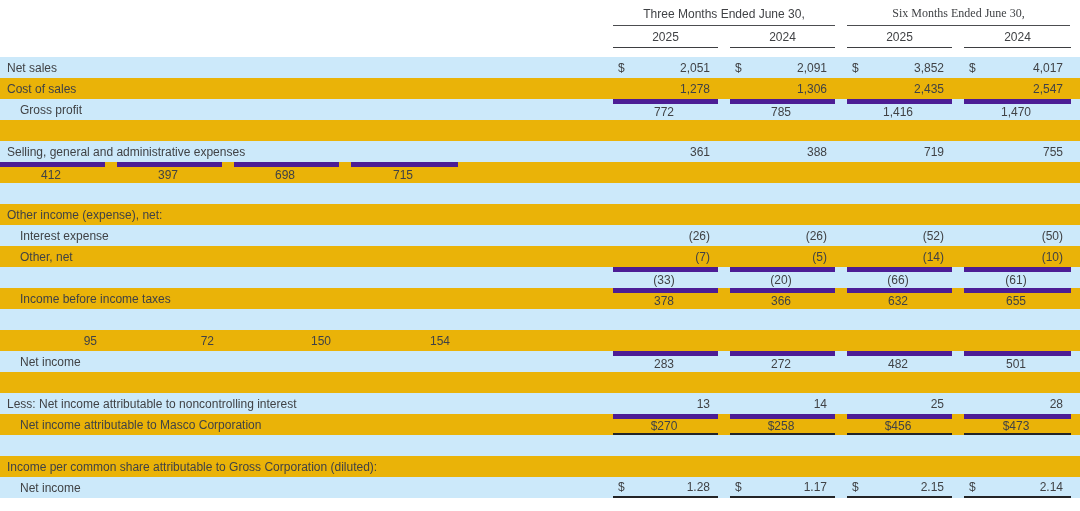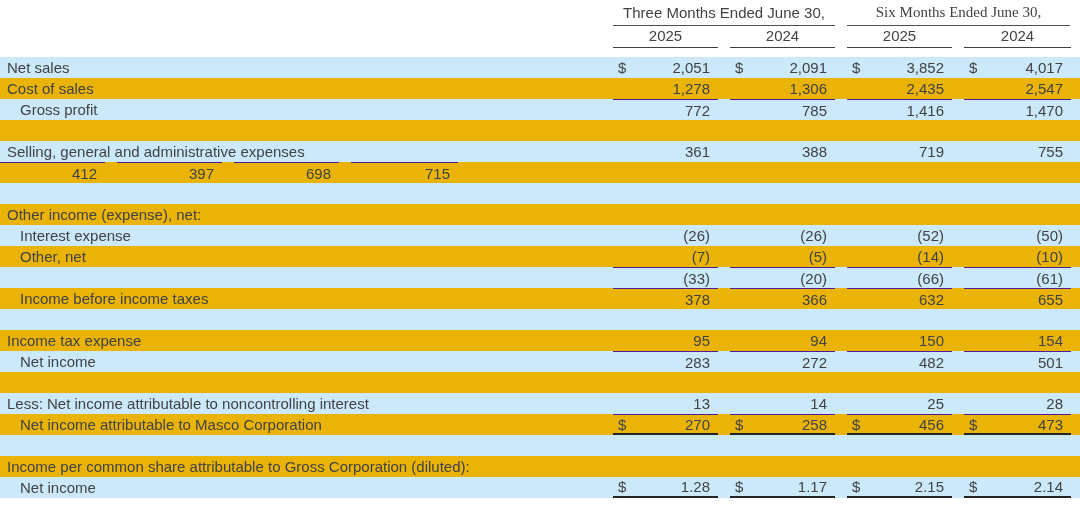--- a/index.html
+++ b/index.html
@@ -1,21 +1,21 @@
 <!DOCTYPE html>
 <html><head>
 <meta charset="utf-8">
 <style>
   html,body{margin:0;padding:0;background:#ffffff;}
   .sheet{
     position:relative;
     width:1080px;height:511px;
     background:#ffffff;
     font-family:"Liberation Sans","DejaVu Sans",sans-serif;
-    font-size:15px;
+    font-size:12px;
     color:#404245;
     overflow:hidden;
     box-sizing:border-box;
   }
   
   .thead{box-sizing:border-box;}
   .hrow{display:flex;box-sizing:border-box;}
   .hspacer{width:613px;flex:none;}
   .hrow1{height:26px;align-items:flex-end;padding-top:4px;}
   .pgroup{
@@ -43,21 +43,21 @@
     width:613px;flex:none;box-sizing:border-box;
     padding-left:7px;white-space:nowrap;overflow:hidden;
   }
   .lbl.ind1{padding-left:20px;}
   .vcol{
     width:105px;height:100%;flex:none;box-sizing:border-box;
     display:flex;align-items:center;justify-content:space-between;
     padding:0 8px 0 5px;margin-right:12px;
   }
   .vcol.c4{width:107px;margin-right:0;}
-  .row.bt .vcol{border-top:1px solid #4c1d95;}
+  .row.bt .vcol{border-top:5px solid #4c1d95;justify-content:center;}
   .row.bb .vcol{border-bottom:2.5px solid #232426;}
   .cur,.num{display:inline-block;}
 </style>
 </head>
 <body>
 
 <div class="sheet">
   <div class="thead">
     <div class="hrow hrow1">
       <div class="hspacer"></div>
@@ -313,28 +313,27 @@
         <div class="vcol">
           <span class="cur"></span>
           <span class="num"></span>
         </div>
         <div class="vcol c4">
           <span class="cur"></span>
           <span class="num"></span>
         </div>
       </div>
       <div class="row white">
-        <div class="lbl">Income tax expense</div>
         <div class="vcol">
           <span class="cur"></span>
           <span class="num">95</span>
         </div>
         <div class="vcol">
           <span class="cur"></span>
-          <span class="num">94</span>
+          <span class="num">72</span>
         </div>
         <div class="vcol">
           <span class="cur"></span>
           <span class="num">150</span>
         </div>
         <div class="vcol c4">
           <span class="cur"></span>
           <span class="num">154</span>
         </div>
       </div>

